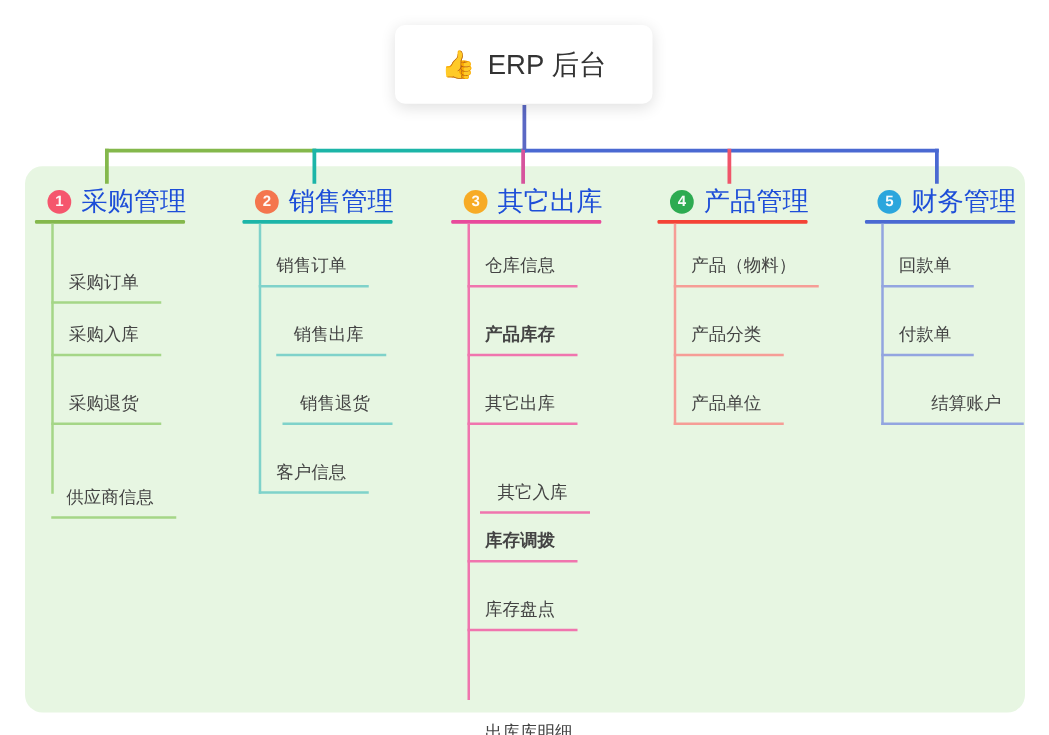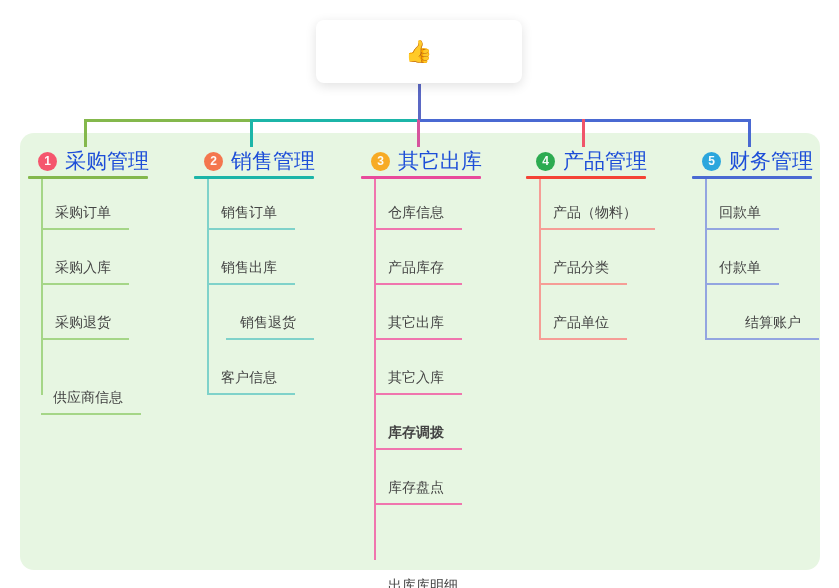--- a/index.html
+++ b/index.html
@@ -41,59 +41,60 @@
   }
 </style>
 </head>
 <body>
 
 <div class="stage" id="stage">
   <div class="panel"></div>
 
   <div class="root-node">
     <span class="root-icon">👍</span>
+    <span>ERP 后台</span>
   </div>
 
   <div class="branch" style="left: 28px;">
     <div class="b-header">
       <span class="badge" style="background: rgb(245, 86, 109);">1</span>
       <span class="b-title">采购管理</span>
     </div>
     <div class="b-underline" style="background: rgb(132, 184, 76);"></div>
     <div class="b-spine" style="background: rgb(165, 214, 135); height: 216px;"></div>
-  <div class="b-child" style="top: 199px; border-bottom-color: rgb(165, 214, 135);">采购订单</div>
+  <div class="b-child" style="top: 212px; border-bottom-color: rgb(165, 214, 135);">采购订单</div>
       <div class="b-child" style="top: 254px; border-bottom-color: rgb(165, 214, 135);">采购入库</div>
       <div class="b-child" style="top: 309px; border-bottom-color: rgb(165, 214, 135);">采购退货</div>
       <div class="b-child" style="top: 384px; border-bottom-color: rgb(165, 214, 135); padding-left: 12px;">供应商信息</div>
     </div>
 
   <div class="branch" style="left: 194px;">
     <div class="b-header">
       <span class="badge" style="background: rgb(244, 118, 78);">2</span>
       <span class="b-title">销售管理</span>
     </div>
     <div class="b-underline" style="background: rgb(28, 181, 168);"></div>
     <div class="b-spine" style="background: rgb(127, 210, 202); height: 216px;"></div>
   <div class="b-child" style="top: 199px; border-bottom-color: rgb(127, 210, 202);">销售订单</div>
-      <div class="b-child" style="top: 254px; border-bottom-color: rgb(127, 210, 202);">销售出库</div>
+      <div class="b-child" style="top: 254px; border-bottom-color: rgb(127, 210, 202); margin-left: 14px;">销售出库</div>
       <div class="b-child" style="top: 309px; border-bottom-color: rgb(127, 210, 202); margin-left: 19px;">销售退货</div>
       <div class="b-child" style="top: 364px; border-bottom-color: rgb(127, 210, 202);">客户信息</div>
     </div>
 
   <div class="branch" style="left: 361px;">
     <div class="b-header">
       <span class="badge" style="background: rgb(247, 171, 37);">3</span>
       <span class="b-title">其它出库</span>
     </div>
     <div class="b-underline" style="background: rgb(232, 74, 155);"></div>
     <div class="b-spine" style="background: rgb(240, 117, 174); height: 381px;"></div>
   <div class="b-child" style="top: 199px; border-bottom-color: rgb(240, 117, 174);">仓库信息</div>
-      <div class="b-child" style="top: 254px; border-bottom-color: rgb(240, 117, 174);">产品库存</div>
+      <div class="b-child" style="top: 254px; border-bottom-color: rgb(240, 117, 174); font-weight: bold;">产品库存</div>
       <div class="b-child" style="top: 309px; border-bottom-color: rgb(240, 117, 174);">其它出库</div>
-      <div class="b-child" style="top: 364px; border-bottom-color: rgb(240, 117, 174);">其它入库</div>
+      <div class="b-child" style="top: 380px; border-bottom-color: rgb(240, 117, 174); margin-left: 10px;">其它入库</div>
       <div class="b-child" style="top: 419px; border-bottom-color: rgb(240, 117, 174); font-weight: bold;">库存调拨</div>
       <div class="b-child" style="top: 474px; border-bottom-color: rgb(240, 117, 174);">库存盘点</div>
       <div class="b-child" style="top: 529px; border-bottom-color: rgb(240, 117, 174); margin-top: 43px;">出库库明细</div>
     </div>
 
   <div class="branch" style="left: 526px;">
     <div class="b-header">
       <span class="badge" style="background: rgb(45, 171, 81);">4</span>
       <span class="b-title">产品管理</span>
     </div>

